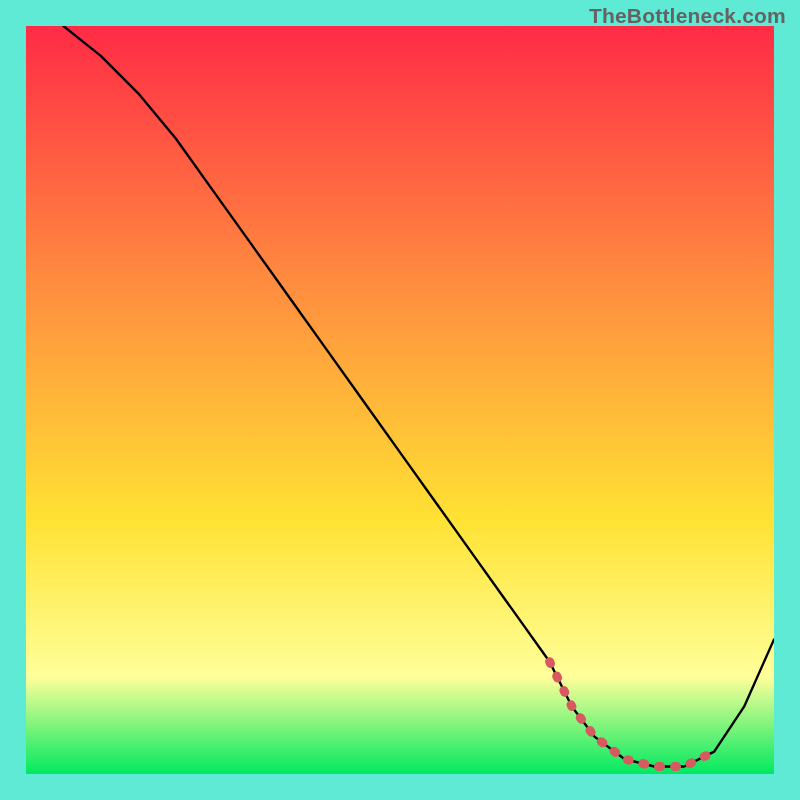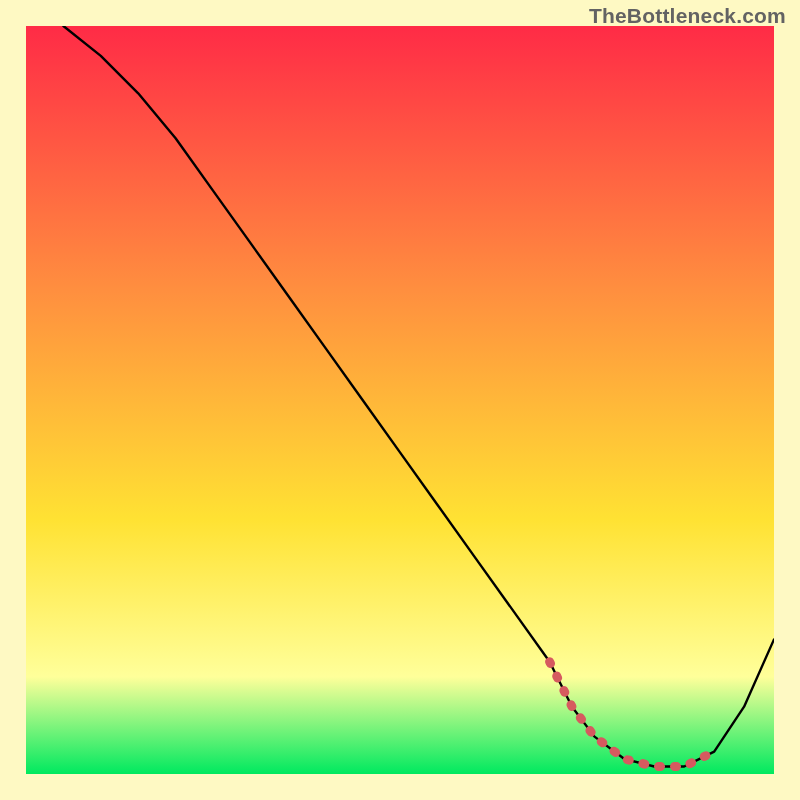--- a/index.html
+++ b/index.html
@@ -8,21 +8,21 @@
     width: 800px;
     height: 800px;
     background: #000;
     overflow: hidden;
     font-family: Arial, Helvetica, sans-serif;
   }
   .stage {
     position: relative;
     width: 800px;
     height: 800px;
-    background: #fef9c3;
+    background: #5eead4;
   }
   .watermark {
     position: absolute;
     top: 4px;
     right: 14px;
     color: #636363;
     font-size: 21px;
     font-weight: 600;
     letter-spacing: 0.2px;
     z-index: 5;

